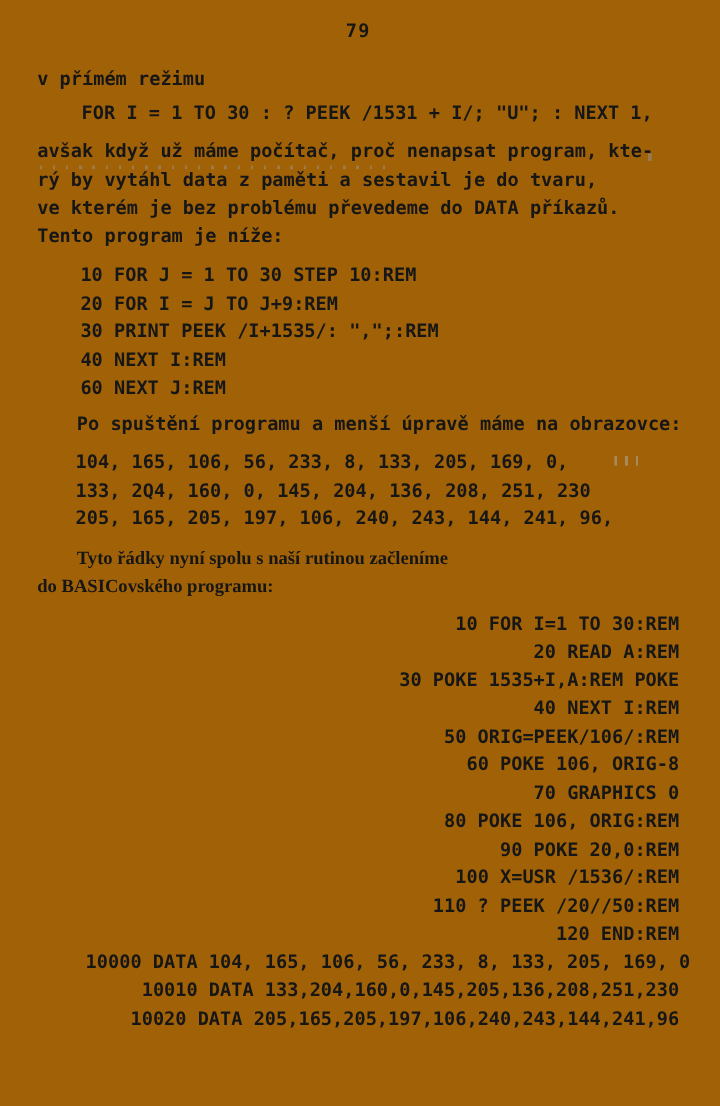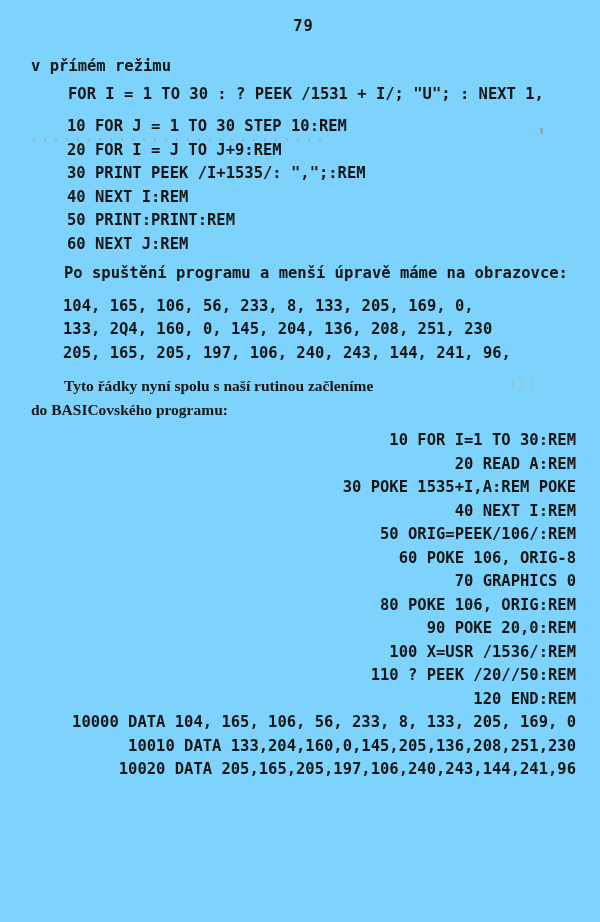--- a/index.html
+++ b/index.html
@@ -5,23 +5,23 @@
   html, body {
     margin: 0;
     padding: 0;
     background: #ffffff;
   }
   .page {
     position: relative;
     width: 600px;
     height: 922px;
     box-sizing: border-box;
-    background: #7dd3fc;
+    background: #a16207;
     color: #161616;
-    padding: 14px 24px 0 31px;
+    padding: 14px 34px 0 31px;
     font-family: "DejaVu Sans Mono", "Liberation Mono", monospace;
     font-weight: 700;
     font-size: 15.5px;
     overflow: hidden;
   }
   .line {
     height: 23.5px;
     line-height: 23.5px;
     white-space: pre;
   }
@@ -90,27 +90,32 @@
   <div class="page-number">79</div>
 
   <div class="para para-intro">
       <div class="line">v přímém režimu</div>
     </div>
 
   <div class="code-direct">
     <div class="line">FOR I = 1 TO 30 : ? PEEK /1531 + I/; "U"; : NEXT 1,</div>
   </div>
 
+  <div class="para para-program-intro">
+      <div class="line">avšak když už máme počítač, proč nenapsat program, kte-</div>
+      <div class="line">rý by vytáhl data z paměti a sestavil je do tvaru,</div>
+      <div class="line">ve kterém je bez problému převedeme do DATA příkazů.</div>
+      <div class="line">Tento program je níže:</div>
+    </div>
 
   <div class="code-block1">
       <div class="line">10 FOR J = 1 TO 30 STEP 10:REM</div>
       <div class="line">20 FOR I = J TO J+9:REM</div>
       <div class="line">30 PRINT PEEK /I+1535/: ",";:REM</div>
       <div class="line">40 NEXT I:REM</div>
-      <div class="line">50 PRINT:PRINT:REM</div>
       <div class="line">60 NEXT J:REM</div>
     </div>
 
   <div class="para p-indent para-screen-result">
       <div class="line">Po spuštění programu a menší úpravě máme na obrazovce:</div>
     </div>
 
   <div class="code-output">
       <div class="line">104, 165, 106, 56, 233, 8, 133, 205, 169, 0,</div>
       <div class="line">133, 2Q4, 160, 0, 145, 204, 136, 208, 251, 230</div>

